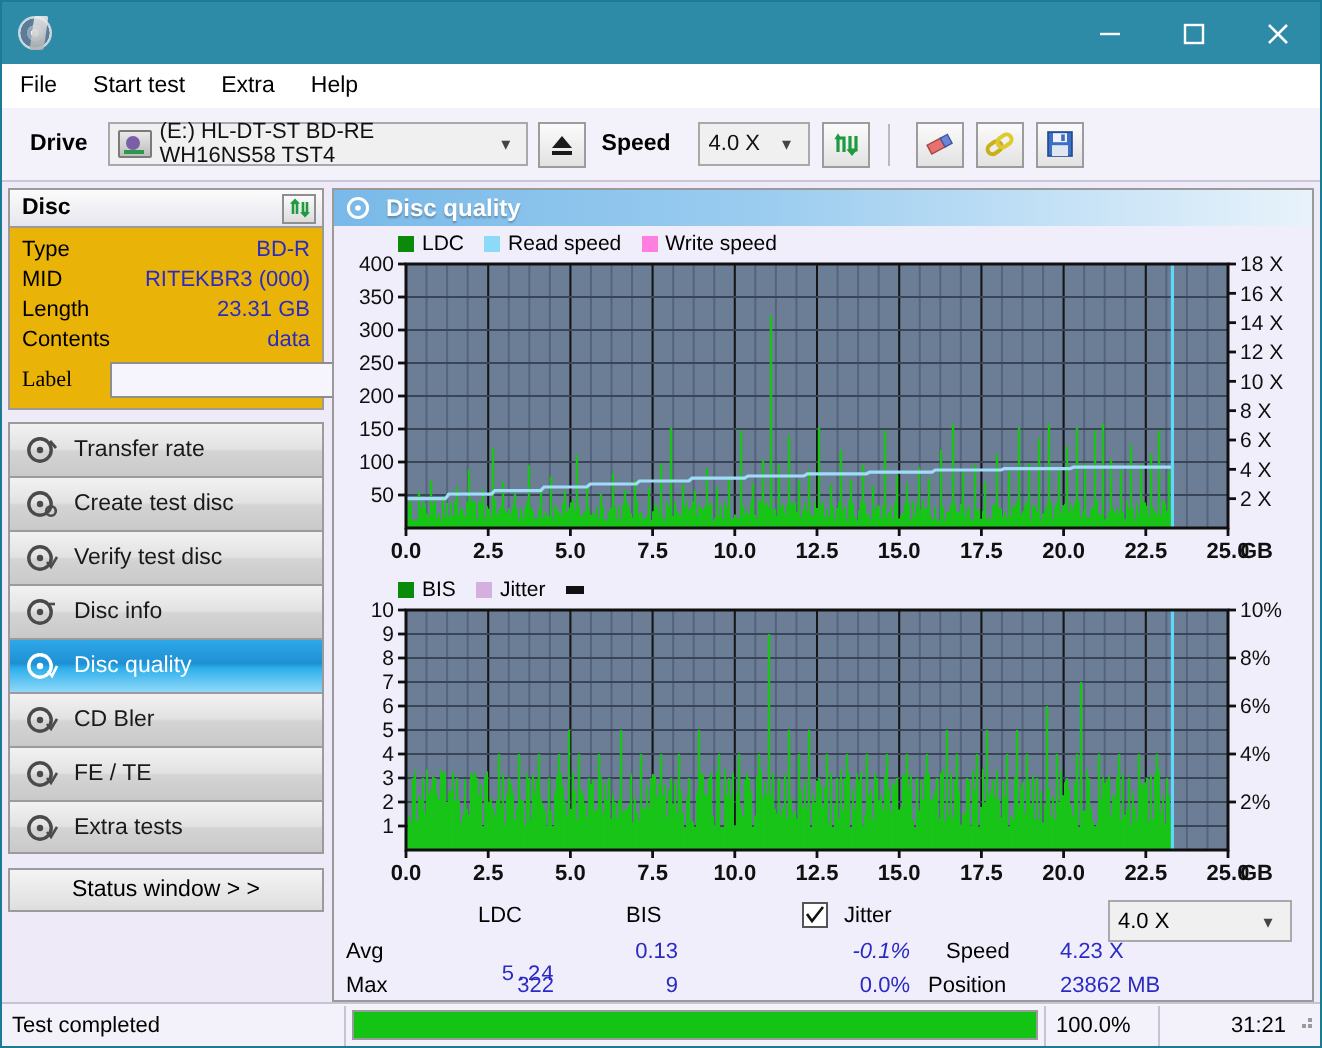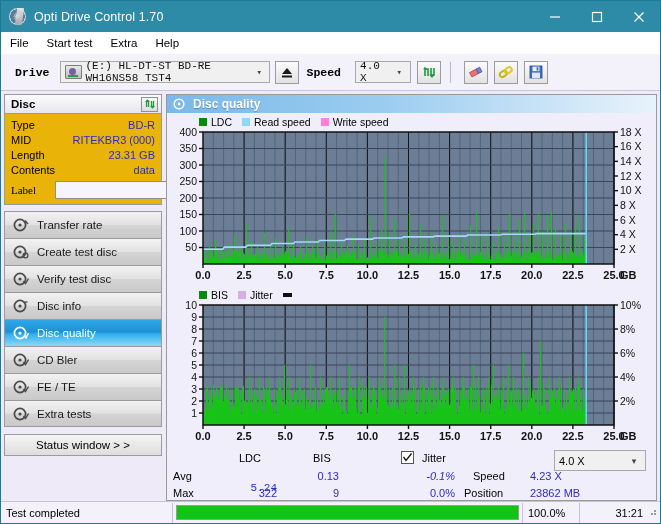--- a/index.html
+++ b/index.html
@@ -79,21 +79,20 @@
   }
 
   
   .toolbar {
     height: 37px;
     background: #f3f1fa;
     display: flex;
     align-items: center;
     padding: 0 6px;
     border-bottom: 1px solid #c9c6d8;
-    font-family: Liberation Mono, monospace;
   }
   .tb-label { font-size: 11.5px; font-weight: bold; color: #000; margin: 0 10px 0 8px; }
   .combo {
     height: 22px;
     background: #f0f0f0;
     border: 1px solid #a9a9a9;
     display: flex;
     align-items: center;
     font-size: 11px;
     color: #111;
@@ -299,21 +298,20 @@
   .sb-time { width: 68px; justify-content: flex-end; }
   .sb-grip { width: 12px; }
 </style>
 </head>
 <body>
 
 <div id="app">
 
   <div class="titlebar">
     <div class="title-icon"></div>
-    <div class="title-text">Opti Drive Control 1.70</div>
     <div class="win-btns">
       <div class="win-btn">
         <svg width="12" height="12">
             <line x1="1" y1="6" x2="11" y2="6" stroke="#fff" stroke-width="1.2"></line>
           </svg>
       </div>
       <div class="win-btn">
         <svg width="12" height="12">
             <rect x="1.5" y="1.5" width="9" height="9" fill="none" stroke="#fff" stroke-width="1.2"></rect>
           </svg>

